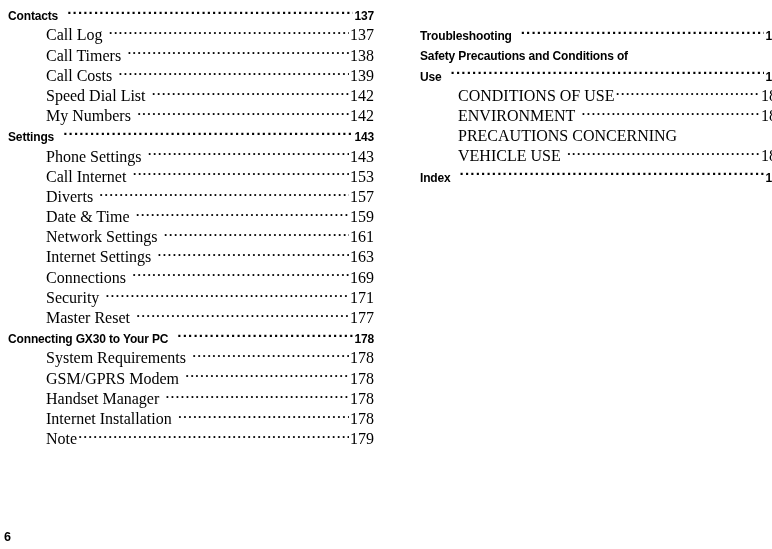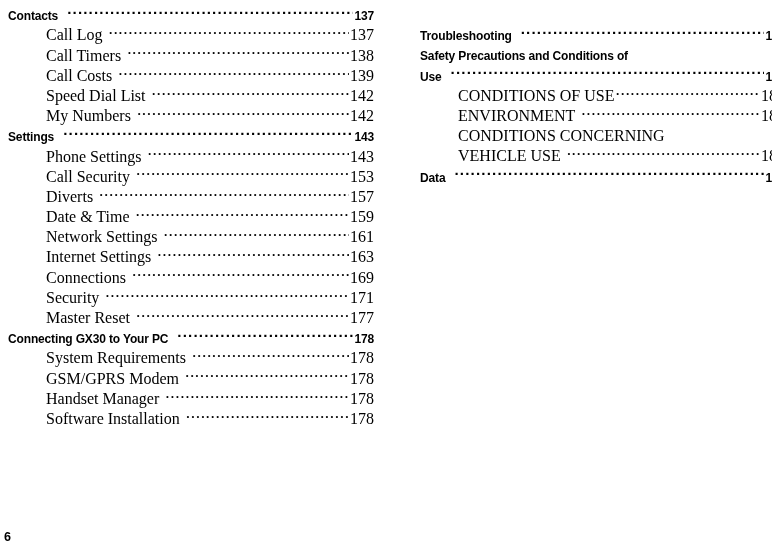--- a/index.html
+++ b/index.html
@@ -178,21 +178,21 @@
         <span class="label">Settings</span>
         <span class="leader"></span>
         <span class="pnum">143</span>
       </div>
       <div class="row entry">
         <span class="label">Phone Settings</span>
         <span class="leader"></span>
         <span class="pnum">143</span>
       </div>
       <div class="row entry">
-        <span class="label">Call Security</span>
+        <span class="label">Call Internet</span>
         <span class="leader"></span>
         <span class="pnum">153</span>
       </div>
       <div class="row entry">
         <span class="label">Diverts</span>
         <span class="leader"></span>
         <span class="pnum">157</span>
       </div>
       <div class="row entry">
         <span class="label">Date &amp; Time</span>
@@ -238,23 +238,28 @@
         <span class="label">GSM/GPRS Modem</span>
         <span class="leader"></span>
         <span class="pnum">178</span>
       </div>
       <div class="row entry">
         <span class="label">Handset Manager</span>
         <span class="leader"></span>
         <span class="pnum">178</span>
       </div>
       <div class="row entry">
-        <span class="label">Software Installation</span>
-        <span class="leader"></span>
-        <span class="pnum">178</span>
+        <span class="label">Internet Installation</span>
+        <span class="leader"></span>
+        <span class="pnum">178</span>
+      </div>
+      <div class="row entry tight">
+        <span class="label">Note</span>
+        <span class="leader"></span>
+        <span class="pnum">179</span>
       </div>
     </div>
   <div class="col col-right">
       <div class="row heading">
         <span class="label">Troubleshooting</span>
         <span class="leader"></span>
         <span class="pnum">180</span>
       </div>
       <div class="row heading wrap-first">
         <span class="label">Safety Precautions and Conditions of</span>
@@ -270,31 +275,31 @@
         <span class="label">CONDITIONS OF USE</span>
         <span class="leader"></span>
         <span class="pnum">182</span>
       </div>
       <div class="row entry">
         <span class="label">ENVIRONMENT</span>
         <span class="leader"></span>
         <span class="pnum">185</span>
       </div>
       <div class="row entry wrap-first">
-        <span class="label">CONDITIONS CONCERNING</span>
+        <span class="label">PRECAUTIONS CONCERNING</span>
         <span class="leader"></span>
         <span class="pnum"></span>
       </div>
       <div class="row entry">
         <span class="label">VEHICLE USE</span>
         <span class="leader"></span>
         <span class="pnum">185</span>
       </div>
       <div class="row heading">
-        <span class="label">Data</span>
+        <span class="label">Index</span>
         <span class="leader"></span>
         <span class="pnum">187</span>
       </div>
     </div>
 
   <div class="footer">
     <span class="footer-page">6</span>
   </div>
 
 </div>

